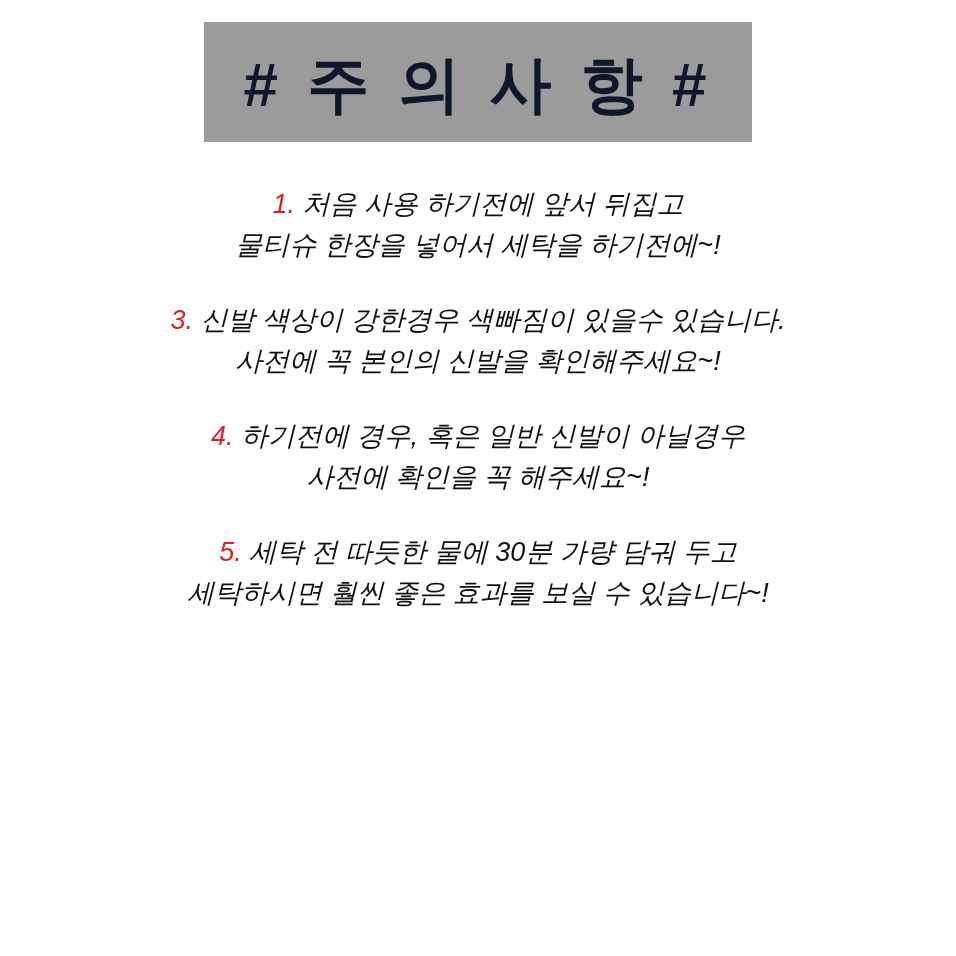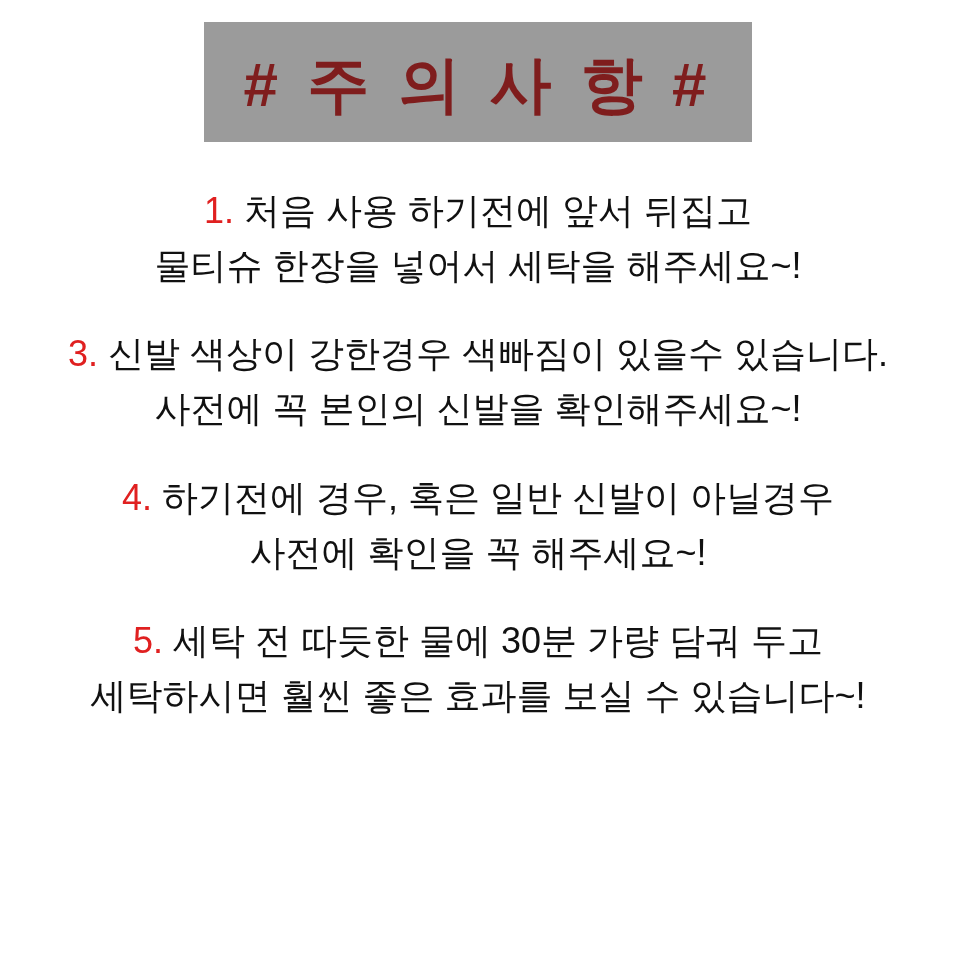--- a/index.html
+++ b/index.html
@@ -26,21 +26,21 @@
     margin-top: 22px;
     background: #9b9b9b;
     width: 548px;
     height: 120px;
     display: flex;
     align-items: center;
     justify-content: center;
     box-sizing: border-box;
   }
   .title-text {
-    color: #7f1d1d;
+    color: #0f172a;
     font-size: 62px;
     font-weight: bold;
     letter-spacing: 6px;
     line-height: 1;
     white-space: nowrap;
     margin-top: 6px;
   }
   .notice-list {
     margin-top: 42px;
     width: 956px;
@@ -50,44 +50,45 @@
   }
   .notice-item {
     width: 100%;
     text-align: center;
     margin-bottom: 34px;
   }
   .notice-item:last-child {
     margin-bottom: 18px;
   }
   .notice-line {
-    font-size: 36px;
+    font-size: 27px;
     line-height: 1.52;
     color: #111111;
     white-space: nowrap;
+    font-style: italic;
   }
   .num {
     color: #e02020;
     font-weight: normal;
   }
 </style>
 </head>
 <body>
 
 <div class="page">
 
   <div class="title-banner">
     <div class="title-text"># 주 의 사 항 #</div>
   </div>
 
   <div class="notice-list">
 
     <div class="notice-item">
       <div class="notice-line"><span class="num">1.</span> <span>처음 사용 하기전에 앞서 뒤집고</span></div>
-      <div class="notice-line">물티슈 한장을 넣어서 세탁을 해주세요~!</div>
+      <div class="notice-line">물티슈 한장을 넣어서 세탁을 하기전에~!</div>
     </div>
 
 
     <div class="notice-item">
       <div class="notice-line"><span class="num">3.</span> <span>신발 색상이 강한경우 색빠짐이 있을수 있습니다.</span></div>
       <div class="notice-line">사전에 꼭 본인의 신발을 확인해주세요~!</div>
     </div>
 
     <div class="notice-item">
       <div class="notice-line"><span class="num">4.</span> <span>하기전에 경우, 혹은 일반 신발이 아닐경우</span></div>

